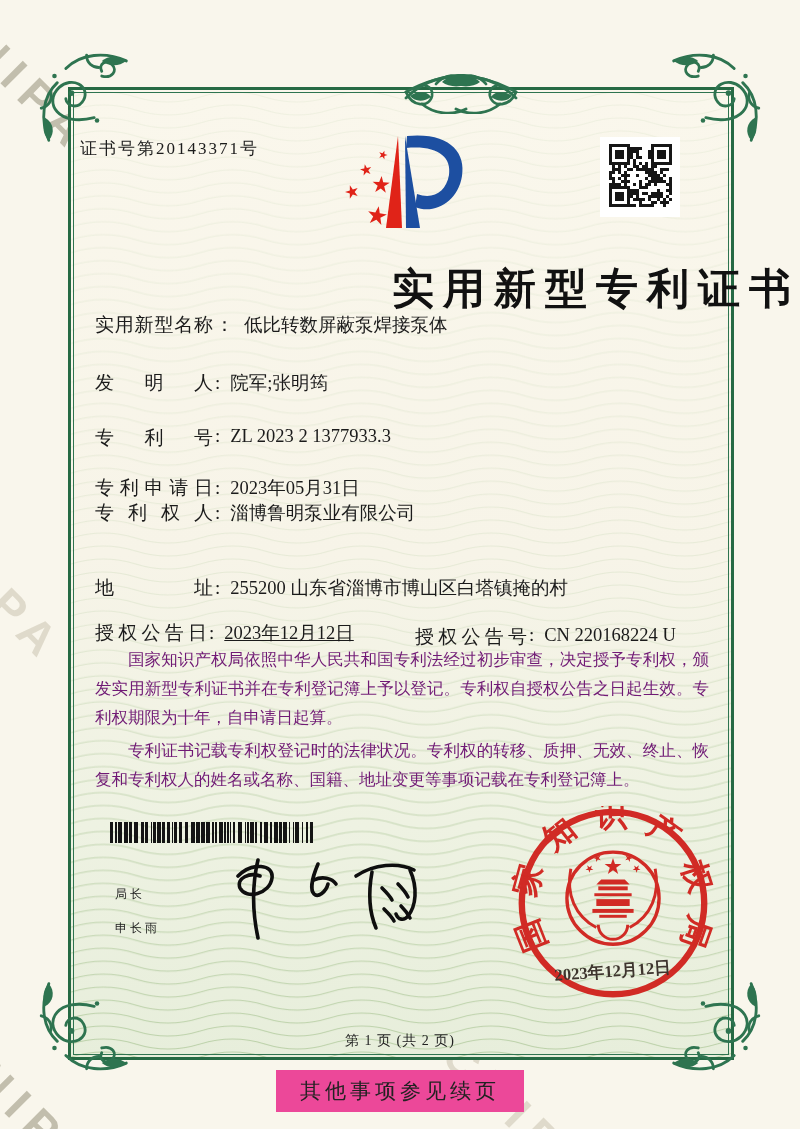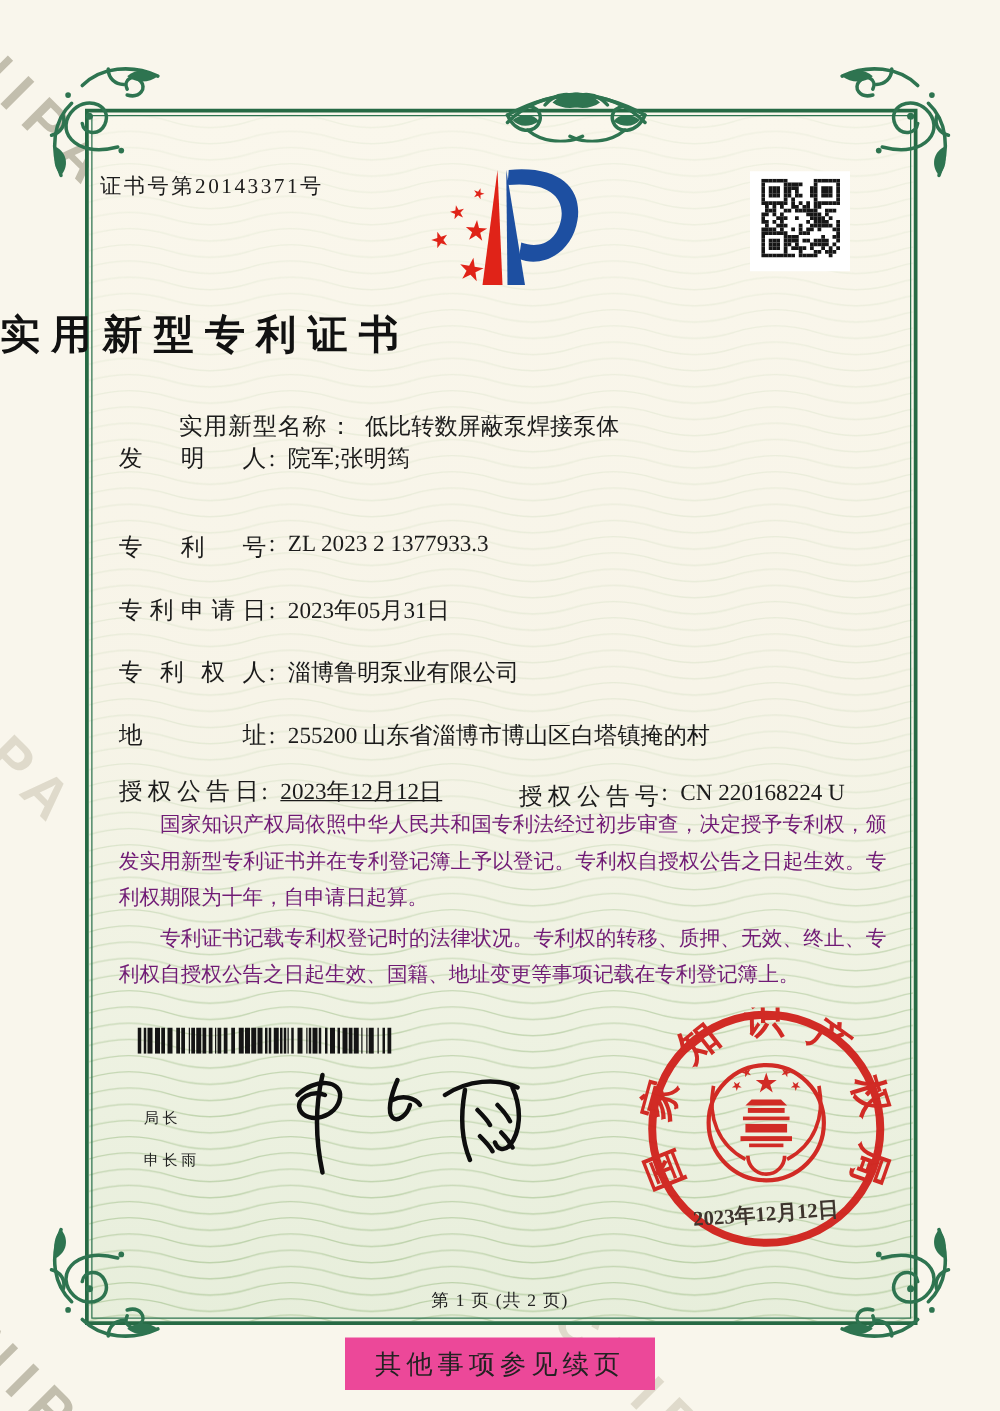--- a/index.html
+++ b/index.html
@@ -30,22 +30,22 @@
   .flourish { position:absolute; width:104px; height:104px; }
   .top-ornament { position:absolute; left:278px; top:56px; width:244px; height:58px; }
 
   .cert-no { position:absolute; left:80px; top:137px; font-size:17px; letter-spacing:2px; }
   .logo-box { position:absolute; left:336px; top:130px; width:130px; height:102px; }
   .qr-box {
     position:absolute; left:600px; top:137px; width:80px; height:80px;
     background:#ffffff; display:flex; align-items:center; justify-content:center;
   }
   .title {
-    position:absolute; left:0; right:0; top:246px; text-align:left;
-    font-size:32px; font-weight:bold; letter-spacing:9px; color:#111;
+    position:absolute; left:0; right:0; top:261px; text-align:right;
+    font-size:42px; font-weight:bold; letter-spacing:9px; color:#111;
   }
 
   .row { position:absolute; left:95px; font-size:19px; white-space:nowrap; }
   .flabel {
     display:inline-block; width:118px; text-align:justify; text-align-last:justify;
     vertical-align:top;
   }
   .flabel-sm { width:112px; }
   .fcolon { display:inline-block; margin:0 10px 0 2px; }
   .fvalue { font-size:18.5px; }
@@ -421,46 +421,46 @@
           <rect x="33" y="60" width="3" height="3" fill="#161616"></rect>
           <rect x="36" y="60" width="3" height="3" fill="#161616"></rect>
           <rect x="39" y="60" width="3" height="3" fill="#161616"></rect>
           <rect x="42" y="60" width="3" height="3" fill="#161616"></rect>
           <rect x="54" y="60" width="3" height="3" fill="#161616"></rect>
         </svg></div>
   </div>
 
   <div class="title">实用新型专利证书</div>
 
-  <div class="row" style="top:328px;margin-left:48px;">
+  <div class="row" style="top:312px;">
     <span class="flabel">实用新型名称</span><span class="fcolon">：</span><span class="fvalue">低比转数屏蔽泵焊接泵体</span>
   </div>
-  <div class="row" style="top:354px;">
+  <div class="row" style="top:370px;">
     <span class="flabel">发明人</span><span class="fcolon">:</span><span class="fvalue">院军;张明筠</span>
   </div>
   <div class="row" style="top:425px;">
     <span class="flabel">专利号</span><span class="fcolon">:</span><span class="fvalue">ZL 2023 2 1377933.3</span>
   </div>
   <div class="row" style="top:475px;">
     <span class="flabel">专利申请日</span><span class="fcolon">:</span><span class="fvalue">2023年05月31日</span>
   </div>
-  <div class="row" style="top:525px;">
+  <div class="row" style="top:500px;">
     <span class="flabel">专利权人</span><span class="fcolon">:</span><span class="fvalue">淄博鲁明泵业有限公司</span>
   </div>
   <div class="row" style="top:575px;">
     <span class="flabel">地址</span><span class="fcolon">:</span><span class="fvalue">255200 山东省淄博市博山区白塔镇掩的村</span>
   </div>
   <div class="row" style="top:620px;text-decoration:underline;">
     <span><span class="flabel flabel-sm">授权公告日</span><span class="fcolon">:</span><span class="fvalue">2023年12月12日</span></span>
     <span class="row-pair-right"><span class="flabel flabel-sm">授权公告号</span><span class="fcolon">:</span><span class="fvalue">CN 220168224 U</span></span>
   </div>
 
   <div class="paras">
     <p>国家知识产权局依照中华人民共和国专利法经过初步审查，决定授予专利权，颁发实用新型专利证书并在专利登记簿上予以登记。专利权自授权公告之日起生效。专利权期限为十年，自申请日起算。</p>
-    <p>专利证书记载专利权登记时的法律状况。专利权的转移、质押、无效、终止、专利权自授权公告之日起生效、国籍、地址变更等事项记载在专利登记簿上。</p>
+    <p>专利证书记载专利权登记时的法律状况。专利权的转移、质押、无效、终止、恢复和专利权人的姓名或名称、国籍、地址变更等事项记载在专利登记簿上。</p>
   </div>
 
   <div class="barcode"><svg width="206" height="21">
         <rect x="0" y="0" width="3" height="21" fill="#141414"></rect>
         <rect x="5" y="0" width="2" height="21" fill="#141414"></rect>
         <rect x="8" y="0" width="4" height="21" fill="#141414"></rect>
         <rect x="14" y="0" width="4" height="21" fill="#141414"></rect>
         <rect x="19" y="0" width="3" height="21" fill="#141414"></rect>
         <rect x="24" y="0" width="4" height="21" fill="#141414"></rect>
         <rect x="31" y="0" width="3" height="21" fill="#141414"></rect>

